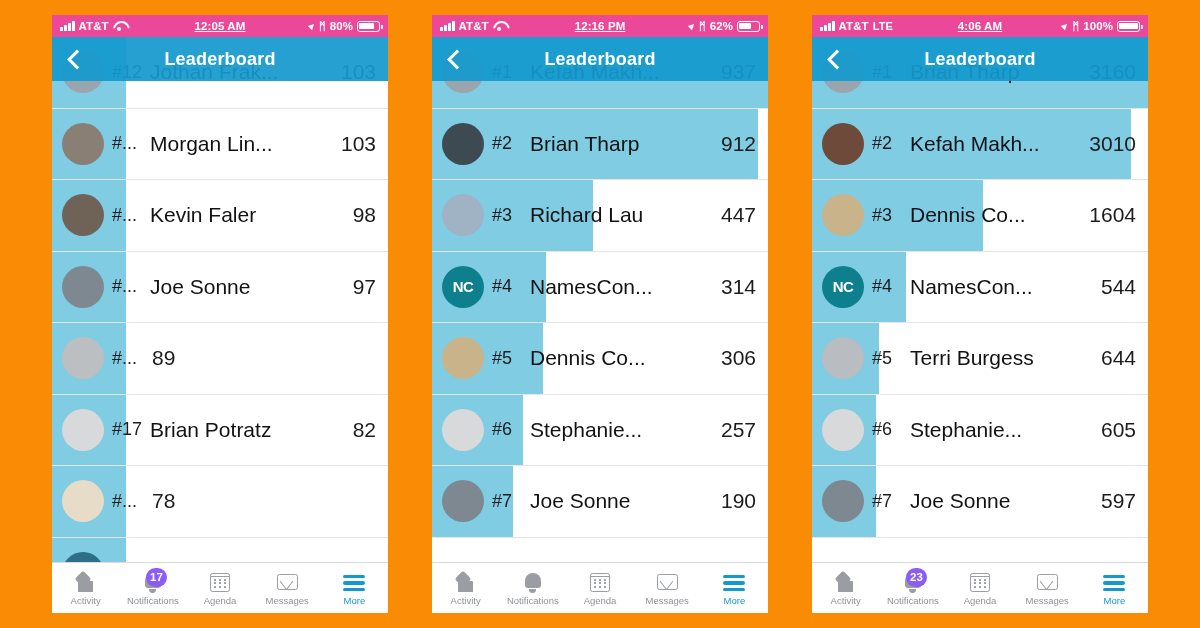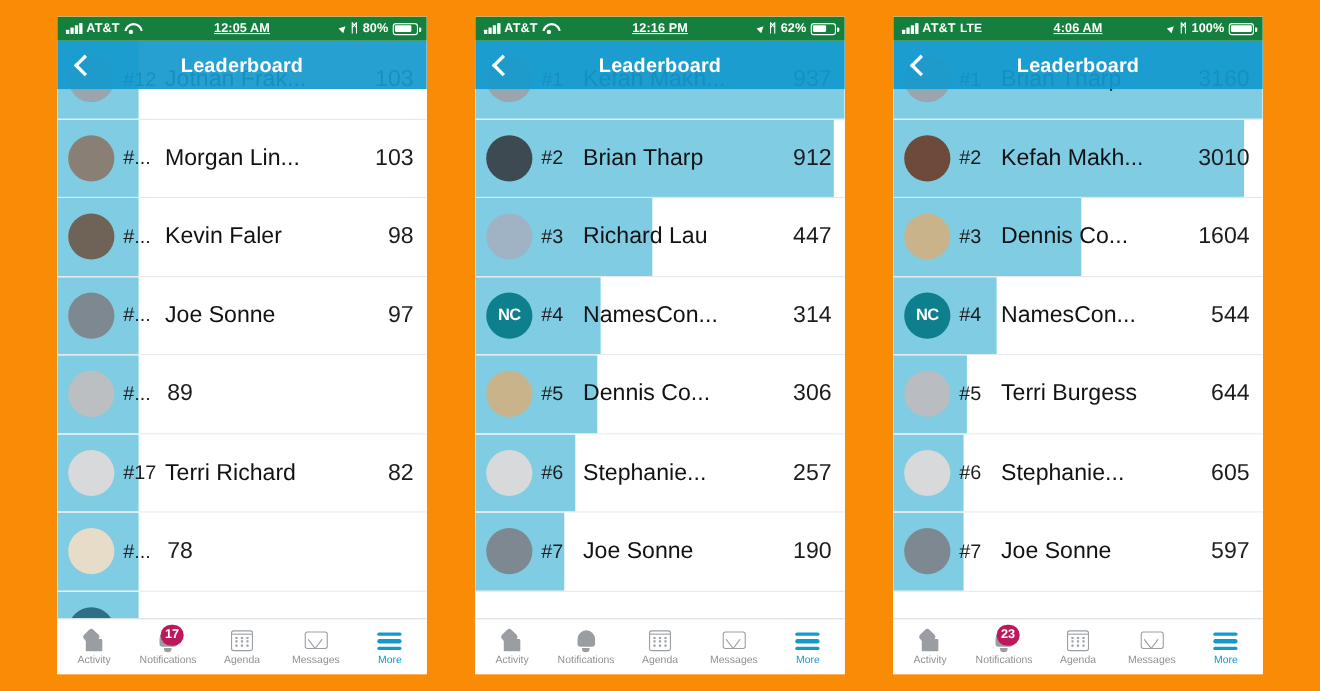--- a/index.html
+++ b/index.html
@@ -32,21 +32,21 @@
     background: #ffffff;
     overflow: hidden;
     flex: 0 0 auto;
   }
 
   
   .statusbar {
     position: absolute;
     top: 0; left: 0; right: 0;
     height: 22px;
-    background: #15803d;
+    background: #ec4899;
     color: #ffffff;
     display: flex;
     align-items: center;
     padding: 0 8px;
     box-sizing: border-box;
     font-size: 11.5px;
     font-weight: bold;
     letter-spacing: .1px;
     z-index: 30;
   }
@@ -288,21 +288,21 @@
     background: #9a9ea2;
     border-radius: 0 0 4px 4px;
   }
   .badge {
     position: absolute;
     top: -3px; right: -1px;
     min-width: 19px;
     height: 19px;
     padding: 0 4px;
     box-sizing: border-box;
-    background: #be185d;
+    background: #8b5cf6;
     color: #fff;
     border-radius: 10px;
     font-size: 11.5px;
     font-weight: bold;
     display: flex;
     align-items: center;
     justify-content: center;
     z-index: 3;
   }
 
@@ -428,21 +428,21 @@
             <div class="score">89</div>
           </div>
         </div>
         <div class="row">
           <div class="bar" style="width: 22%;"></div>
           <div class="row-content">
             <div class="avatar" title="photo-woman-bw" style="background: rgb(216, 217, 218);">
               <div class="face"></div>
             </div>
             <div class="rank">#17</div>
-            <div class="pname">Terri Richard</div>
+            <div class="pname">Brian Potratz</div>
             <div class="score">82</div>
           </div>
         </div>
         <div class="row">
           <div class="bar" style="width: 22%;"></div>
           <div class="row-content">
             <div class="avatar" title="photo-illustration" style="background: rgb(230, 220, 200);">
               <div class="face"></div>
             </div>
             <div class="rank">#...</div>

